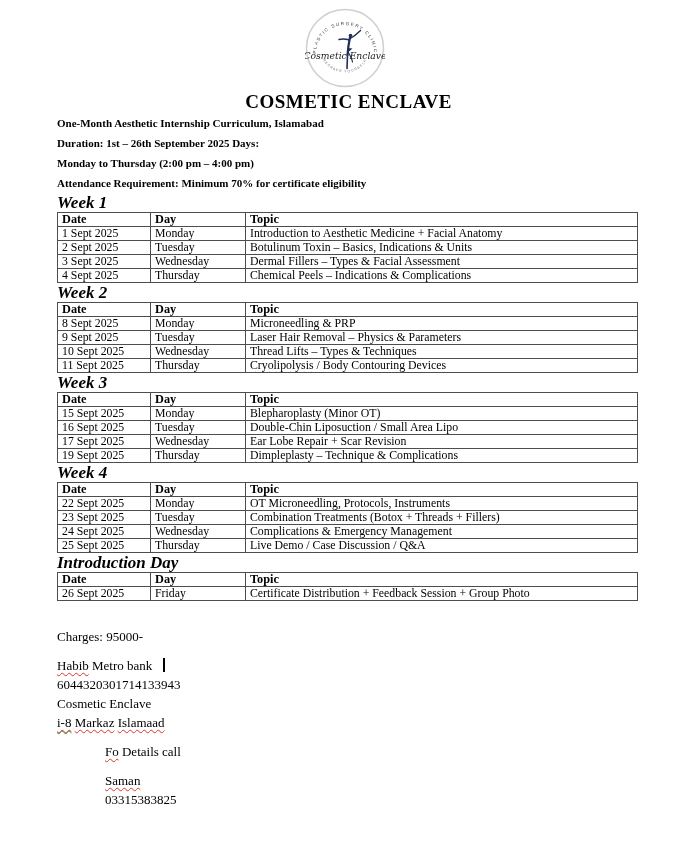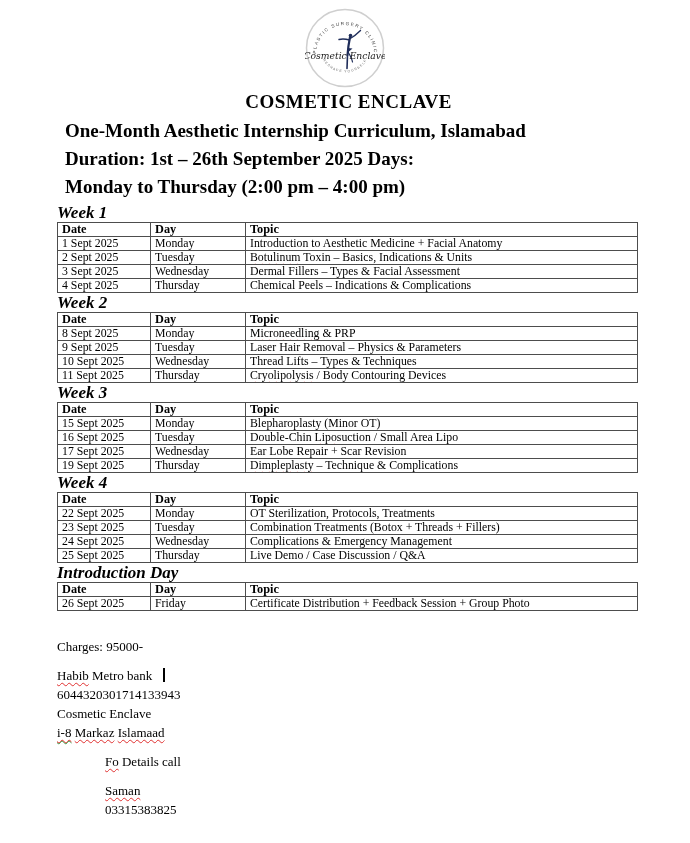--- a/index.html
+++ b/index.html
@@ -6,21 +6,21 @@
   .page{
     position:relative;width:690px;height:843px;background:#fff;overflow:hidden;
     font-family:"Liberation Serif","DejaVu Serif",serif;color:#000;
   }
   
   .logo{width:80px;height:80px;margin:8px auto 0;position:relative;}
   .logo svg{display:block;}
   
   .content{padding:0 50px 0 57px;}
   .doc-title{text-align:center;font-weight:bold;font-size:19px;line-height:22px;margin-top:3px;letter-spacing:.5px;}
-  .intro p{margin:8px;font-weight:bold;font-size:19px;line-height:20px;}
+  .intro p{margin:0;font-weight:bold;font-size:11px;line-height:20px;}
   
   .week-heading{font-weight:bold;font-style:italic;font-size:17px;line-height:15px;margin-top:2px;}
   table.sched{border-collapse:collapse;width:580px;table-layout:fixed;margin-top:2px;}
   table.sched th,table.sched td{
     border:1px solid #4d4d4d;font-size:11.8px;line-height:13px;height:13px;
     padding:0 4px;text-align:left;vertical-align:middle;white-space:nowrap;overflow:hidden;
   }
   table.sched th{font-weight:bold;font-size:12.3px;}
   
   .sp-red{text-decoration:underline;text-decoration-style:wavy;text-decoration-color:#e03131;text-decoration-thickness:1px;text-underline-offset:2px;}
@@ -65,20 +65,21 @@
   </div>
 
   <div class="content">
 
     <div class="doc-title">COSMETIC ENCLAVE</div>
 
     <div class="intro">
       <p>One-Month Aesthetic Internship Curriculum, Islamabad</p>
       <p>Duration: 1st – 26th September 2025 Days:</p>
       <p>Monday to Thursday (2:00 pm – 4:00 pm)</p>
+      <p>Attendance Requirement: Minimum 70% for certificate eligibility</p>
     </div>
 
     <div id="sections">
         <div class="week-heading">Week 1</div>
         <table class="sched">
           <colgroup>
             <col style="width: 93px;">
             <col style="width: 95px;">
             <col style="width: 392px;">
           </colgroup>
@@ -197,21 +198,21 @@
             <tr>
               <th>Date</th>
               <th>Day</th>
               <th>Topic</th>
             </tr>
           </thead>
           <tbody>
             <tr>
               <td>22 Sept 2025</td>
               <td>Monday</td>
-              <td>OT Sterilization, Protocols, Treatments</td>
+              <td>OT Microneedling, Protocols, Instruments</td>
             </tr>
             <tr>
               <td>23 Sept 2025</td>
               <td>Tuesday</td>
               <td>Combination Treatments (Botox + Threads + Fillers)</td>
             </tr>
             <tr>
               <td>24 Sept 2025</td>
               <td>Wednesday</td>
               <td>Complications &amp; Emergency Management</td>

